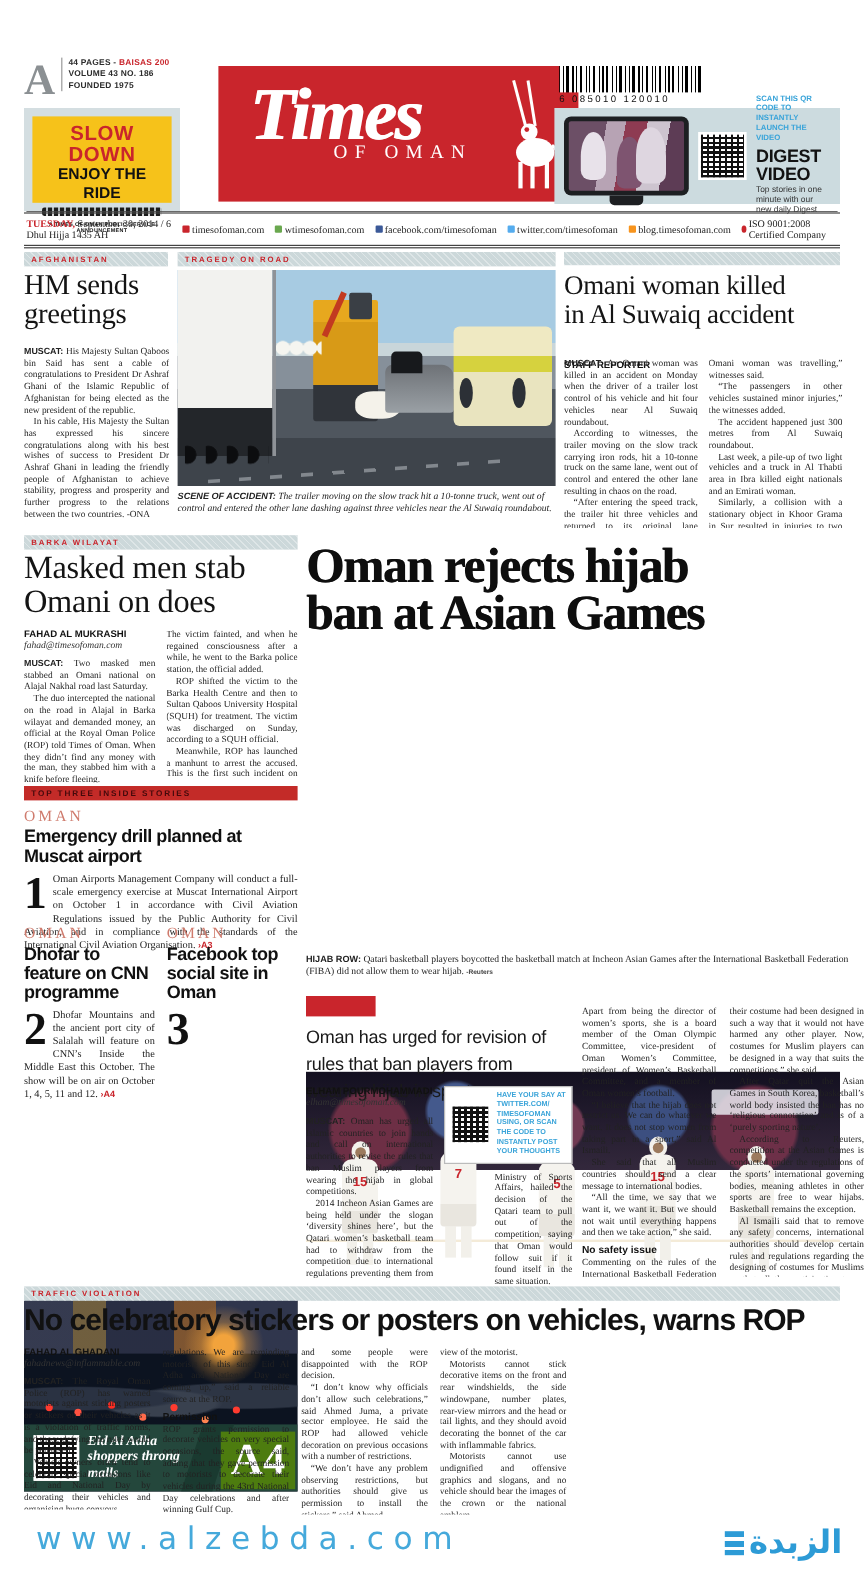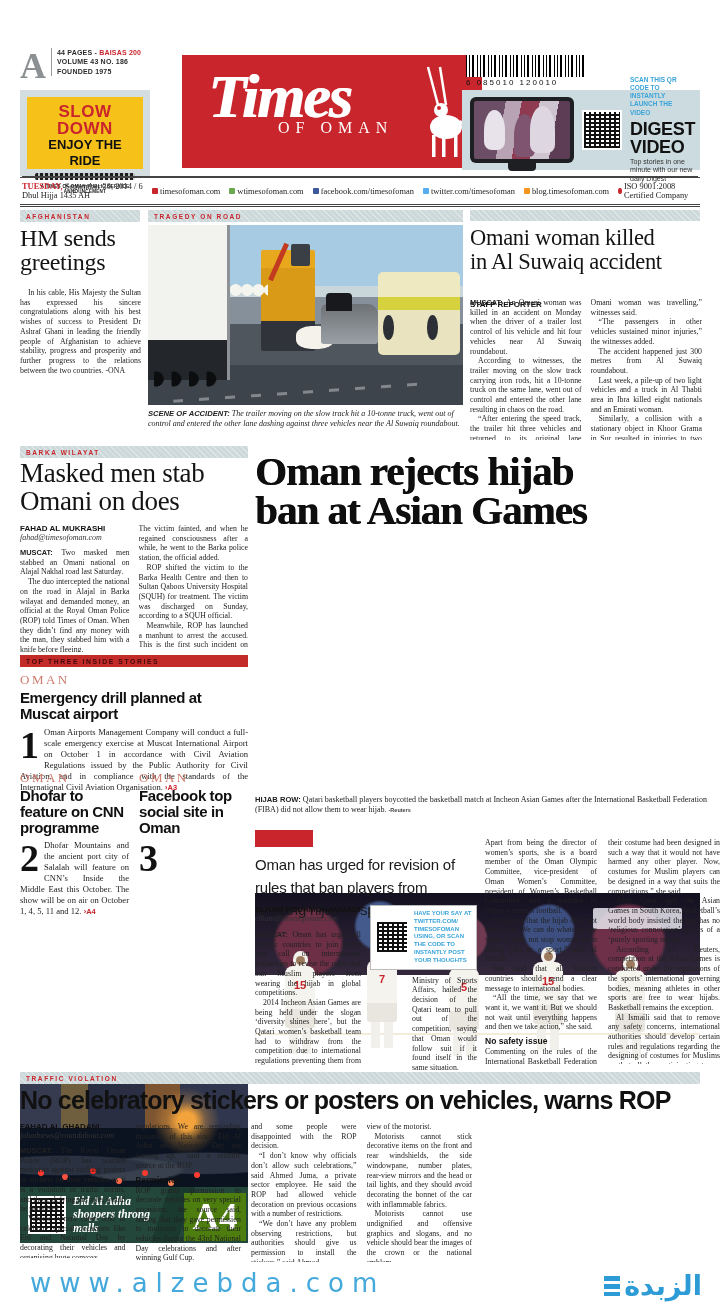--- a/index.html
+++ b/index.html
@@ -31,21 +31,21 @@
      background:linear-gradient(100deg,#6c4f66 0 30%,#b7a3b4 30% 45%,#8e3b52 45% 62%,#cdc4cf 62% 80%,#5d3c55 80%); }
   .tv-screen:before { content:""; position:absolute; left:10%; top:15%; width:22%; height:70%; background:#e8e2ea; border-radius:50% 50% 8px 8px; }
   .tv-screen:after { content:""; position:absolute; left:58%; top:8%; width:26%; height:82%; background:#ded6e0; border-radius:50% 50% 8px 8px; box-shadow:-18px 6px 0 -2px #7e5470; }
   .tv-stand { position:absolute; left:38px; bottom:-8px; width:28px; height:8px; background:#1d1f22; border-radius:0 0 4px 4px; }
   .qr { background:#fff; border:2px solid #fff; flex:none;
      background-image:
        repeating-linear-gradient(0deg,#111 0 2px,transparent 2px 4px),
        repeating-linear-gradient(90deg,#111 0 2px,#fff 2px 5px); }
   .digest-text { font-family:"Liberation Sans", sans-serif; }
   .digest-scan { font-weight:bold; font-size:6.5px; color:#3aa4d9; line-height:1.25; width:58px; }
-  .digest-title { font-weight:bold; font-size:18px; color:#121212; letter-spacing:-.3px; line-height:1; margin-top:3px; }
+  .digest-title { font-weight:bold; font-size:15px; color:#121212; letter-spacing:-.3px; line-height:1; margin-top:3px; }
   .digest-sub { font-size:7px; color:#333; line-height:1.25; margin-top:2px; }
 
   
   .dateline { border-top:1px solid #444; border-bottom:3px double #444; box-shadow:0 -3px 0 -2px #444;
      display:flex; align-items:center; gap:9px; font-size:8.4px; color:#222; padding:4px 2px; }
   .dateline .day { color:#c9252c; font-weight:bold; }
   .dl-link { display:flex; align-items:center; gap:2px; }
   .dl-ico { width:6px; height:6px; display:inline-block; border-radius:1px; }
 
   
@@ -227,20 +227,21 @@
       <span class="dl-ico" style="background:#c9252c; border-radius:50%"></span>
       <span>ISO 9001:2008 Certified Company</span>
     </span>
 </div>
 
 <div class="abs tagbar" style="left:20px; top:210px; width:120px;">AFGHANISTAN</div>
 <div class="abs hl" style="left:20px; top:226px; width:124px; font-size:24px; line-height:1.02; font-weight:normal;">
   <span>HM sends greetings</span>
 </div>
 <div class="abs col" style="left:20px; top:288px; width:121px; height:152px;">
+    <p class="bp first"><b class="lead">MUSCAT: </b>His Majesty Sultan Qaboos bin Said has sent a cable of congratulations to President Dr Ashraf Ghani of the Islamic Republic of Afghanistan for being elected as the new president of the republic.</p>
     <p class="bp">In his cable, His Majesty the Sultan has expressed his sincere congratulations along with his best wishes of success to President Dr Ashraf Ghani in leading the friendly people of Afghanistan to achieve stability, progress and prosperity and further progress to the relations between the two countries. -ONA</p>
   </div>
 
 <div class="abs tagbar" style="left:148px; top:210px; width:315px;">TRAGEDY ON ROAD</div>
 <div class="abs photo ph-accident" style="left:148px; top:225px; width:315px; height:180px;">
   <div class="acc-truck"></div>
   <div class="acc-wheels"></div>
   <div class="acc-crane"></div>
   <div class="acc-crowd"></div>
   <div class="acc-bag"></div>
@@ -411,21 +412,21 @@
       <p class="bp">According to Reuters, competition at the Asian Games is conducted under the regulations of the sports’ international governing bodies, meaning athletes in other sports are free to wear hijabs. Basketball remains the exception.</p>
       <p class="bp">Al Ismaili said that to remove any safety concerns, international authorities should develop certain rules and regulations regarding the designing of costumes for Muslims so that all the participating teams could design their costumes accordingly based on Islamic criteria. </p>
     </div>
 </div>
 
 <div class="abs tagbar" style="left:20px; top:1072px; width:680px;">TRAFFIC VIOLATION</div>
 <div class="abs rop-hl" style="left:20px; top:1086px; width:690px;">No celebratory stickers or posters on vehicles, warns ROP</div>
 <div class="abs" style="left:20px; top:1122px; width:452px; display:flex; gap:10px;">
   <div style="width:106px;">
     <div class="byline-name">FAHAD AL GHADANI</div>
-    <div class="byline-mail">fahadnews@roundabout.com</div>
+    <div class="byline-mail">fahadnews@inflammable.com</div>
     <div class="col" style="height:112px; margin-top:6px;">
         <p class="bp first"><b class="lead">MUSCAT: </b>The Royal Oman Police (ROP) has warned motorists against sticking posters or stickers on their vehicles as it is a violation of traffic norms, and those defying the rules would be penalised.</p>
         <p class="bp">Vehicle-owners often tend to celebrate special occasions like Eid and National Day by decorating their vehicles and organising huge convoys.</p>
       </div>
   </div>
   <div class="col" style="width:106px; height:140px;">
       <p class="bp first">regulations. We are reminding motorists of this since Eid Al Adha and National Day are coming up,” said a reliable source at the ROP.</p>
       <h4 class="subhead">Permission</h4>
       <p class="bp first">ROP grants permission to decorate vehicles on very special occasions, the source said, adding that they gave permission to motorists to decorate their vehicles during the 43rd National Day celebrations and after winning Gulf Cup.</p>
     </div>

